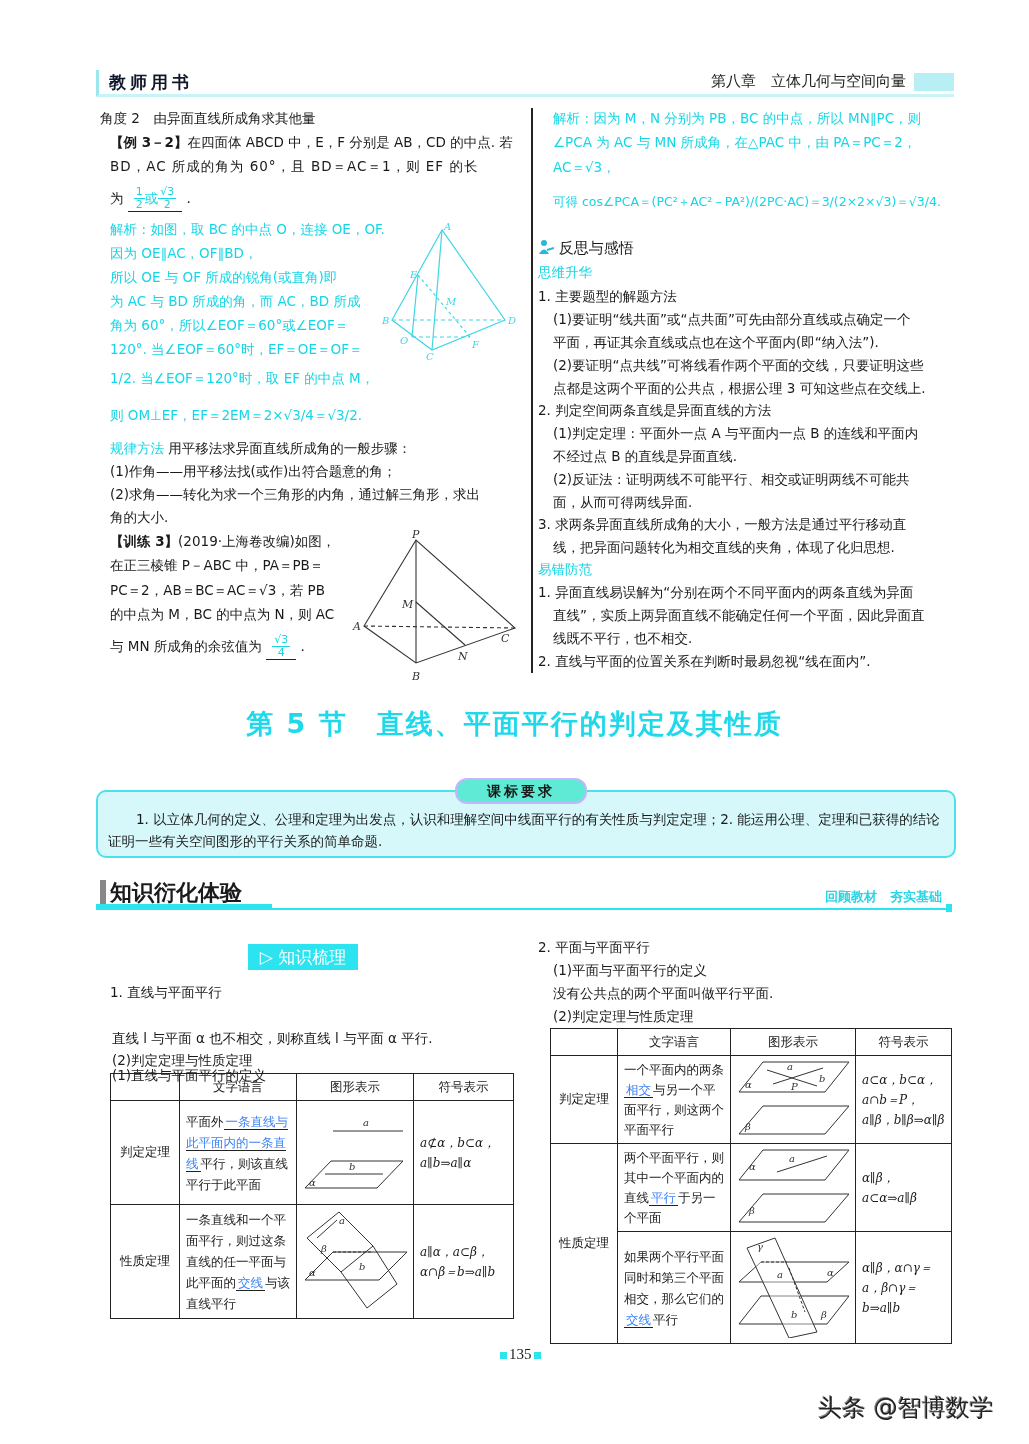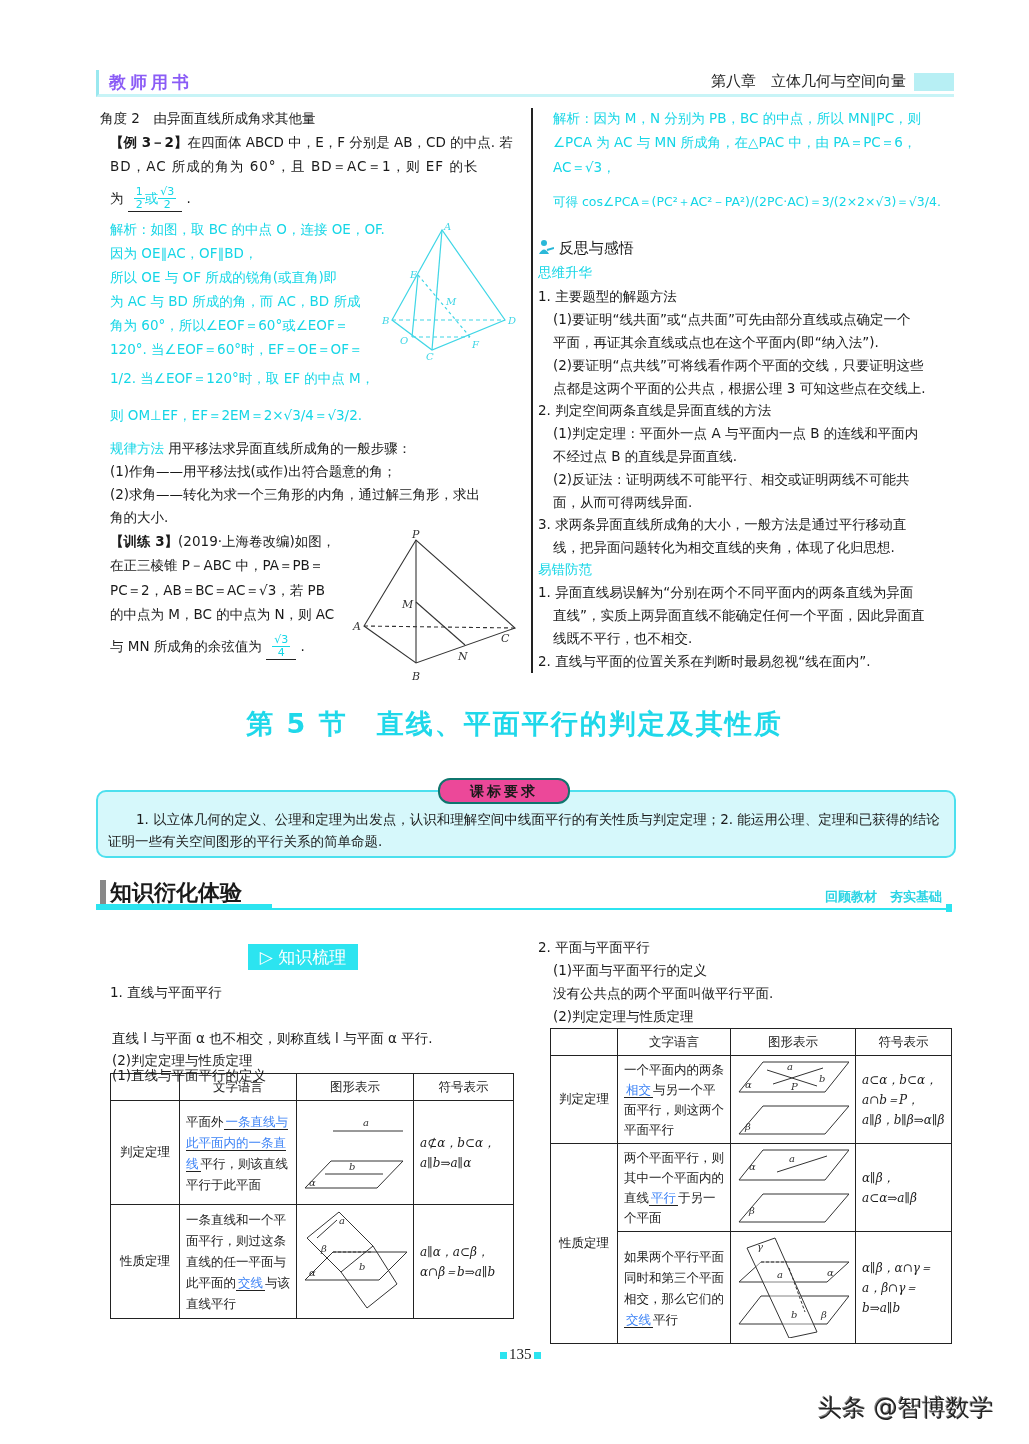--- a/index.html
+++ b/index.html
@@ -1,31 +1,31 @@
 <!DOCTYPE html>
 <html><head>
 <meta charset="utf-8">
 <style>
   html,body{margin:0;padding:0;background:#fff;}
   body{width:1029px;height:1444px;position:relative;overflow:hidden;font-family:"DejaVu Sans","Liberation Sans",sans-serif;color:#1a1a1a;font-size:13px;}
   .abs{position:absolute;}
   .cyan{color:#15d6e6;}
   .hdr-left{left:96px;top:70px;width:430px;height:24px;border-left:3px solid #9ae8ef;border-bottom:3px solid #c8f4f7;}
-  .hdr-left span{position:absolute;left:10px;top:1px;font-size:17px;font-weight:bold;letter-spacing:4px;color:#8b5cf6;}
+  .hdr-left span{position:absolute;left:10px;top:1px;font-size:17px;font-weight:bold;letter-spacing:4px;color:#0f172a;}
   .hdr-right{left:528px;top:70px;width:426px;height:24px;border-bottom:3px solid #c8f4f7;}
   .hdr-right span{position:absolute;right:48px;top:2px;font-size:15px;color:#222;}
   .hdr-right i{position:absolute;right:0;top:3px;width:40px;height:18px;background:#b7eff4;}
   .vline{left:531px;top:108px;width:2px;height:565px;background:#222;}
   .ln{position:absolute;white-space:nowrap;font-size:13.5px;line-height:20px;}
   .blank{display:inline-block;border-bottom:1px solid #222;padding:0 6px;color:#15d6e6;}
   .frac{display:inline-flex;flex-direction:column;align-items:center;vertical-align:middle;font-size:11px;line-height:12px;color:#15d6e6;}
   .frac b{font-weight:normal;border-bottom:1px solid #15d6e6;padding:0 2px;}
   .title5{left:0;width:1029px;top:706px;text-align:center;font-size:27px;font-weight:bold;color:#1fd8ea;letter-spacing:2px;}
   .req-box{left:96px;top:790px;width:856px;height:64px;border:2px solid #4ce0ee;border-radius:10px;background:#d6f8fb;}
-  .req-tag{left:438px;top:778px;width:128px;height:22px;border:2px solid #0f766e;border-radius:12px;background:#ec4899;text-align:center;font-weight:bold;font-size:14px;line-height:22px;letter-spacing:3px;}
+  .req-tag{left:455px;top:778px;width:128px;height:22px;border:2px solid #c4b5fd;border-radius:12px;background:#5eead4;text-align:center;font-weight:bold;font-size:14px;line-height:22px;letter-spacing:3px;}
   .req-text{left:108px;top:808px;width:834px;font-size:13.5px;line-height:22px;text-indent:28px;}
   .kn-bar{left:96px;top:878px;width:856px;height:32px;}
   .kn-bar .mk{position:absolute;left:4px;top:2px;width:6px;height:24px;background:#888;}
   .kn-bar .tt{position:absolute;left:14px;top:0;font-size:22px;font-weight:bold;font-family:"DejaVu Serif",serif;}
   .kn-bar .base{position:absolute;left:0;bottom:0;width:856px;height:2px;background:#2ce4f0;}
   .kn-bar .thick{position:absolute;left:0;bottom:0;width:176px;height:6px;background:#2ce4f0;}
   .kn-bar .sub{position:absolute;right:10px;top:10px;font-size:13px;color:#2ad4e4;font-weight:bold;font-family:"DejaVu Serif",serif;}
   .kn-bar .sq{position:absolute;right:0;bottom:-2px;width:6px;height:8px;background:#2ce4f0;}
   .kb{left:248px;top:944px;width:110px;height:26px;background:#2ce4f0;color:#fff;font-size:17px;line-height:26px;text-align:center;}
   table.t{position:absolute;border-collapse:collapse;font-size:12.5px;padding-left:40px;}
@@ -124,21 +124,21 @@
       <text x="52" y="80">M</text>
       <text x="3" y="102">A</text>
     <text x="151" y="114">C</text>
       <text x="108" y="132">N</text>
       <text x="62" y="152">B</text>
   </g>
 </svg>
 
 <div>
   <div class="ln cyan" style="left:553px;top:108px;">解析：因为 M，N 分别为 PB，BC 的中点，所以 MN∥PC，则</div>
-  <div class="ln cyan" style="left:553px;top:132px;">∠PCA 为 AC 与 MN 所成角，在△PAC 中，由 PA＝PC＝6，</div>
+  <div class="ln cyan" style="left:553px;top:132px;">∠PCA 为 AC 与 MN 所成角，在△PAC 中，由 PA＝PC＝2，</div>
   <div class="ln cyan" style="left:553px;top:157px;">AC＝√3，</div>
   <div class="ln cyan" style="left:553px;top:192px;font-size:12.5px;">可得 cos∠PCA＝(PC²＋AC²－PA²)/(2PC·AC)＝3/(2×2×√3)＝√3/4.</div>
 </div>
 
 <div class="ln" style="left:538px;top:238px;font-size:15px;">
   <span style="display:inline-block;width:16px;height:16px;vertical-align:-2px;"><svg width="16" height="16">
         <circle cx="6" cy="4" r="3" fill="#2ab8d8"></circle>
         <path d="M1 15 Q6 6 11 15 Z" fill="#2ab8d8"></path>
         <line x1="9" y1="11" x2="16" y2="9" stroke="#2ab8d8" stroke-width="2"></line>
       </svg></span>

